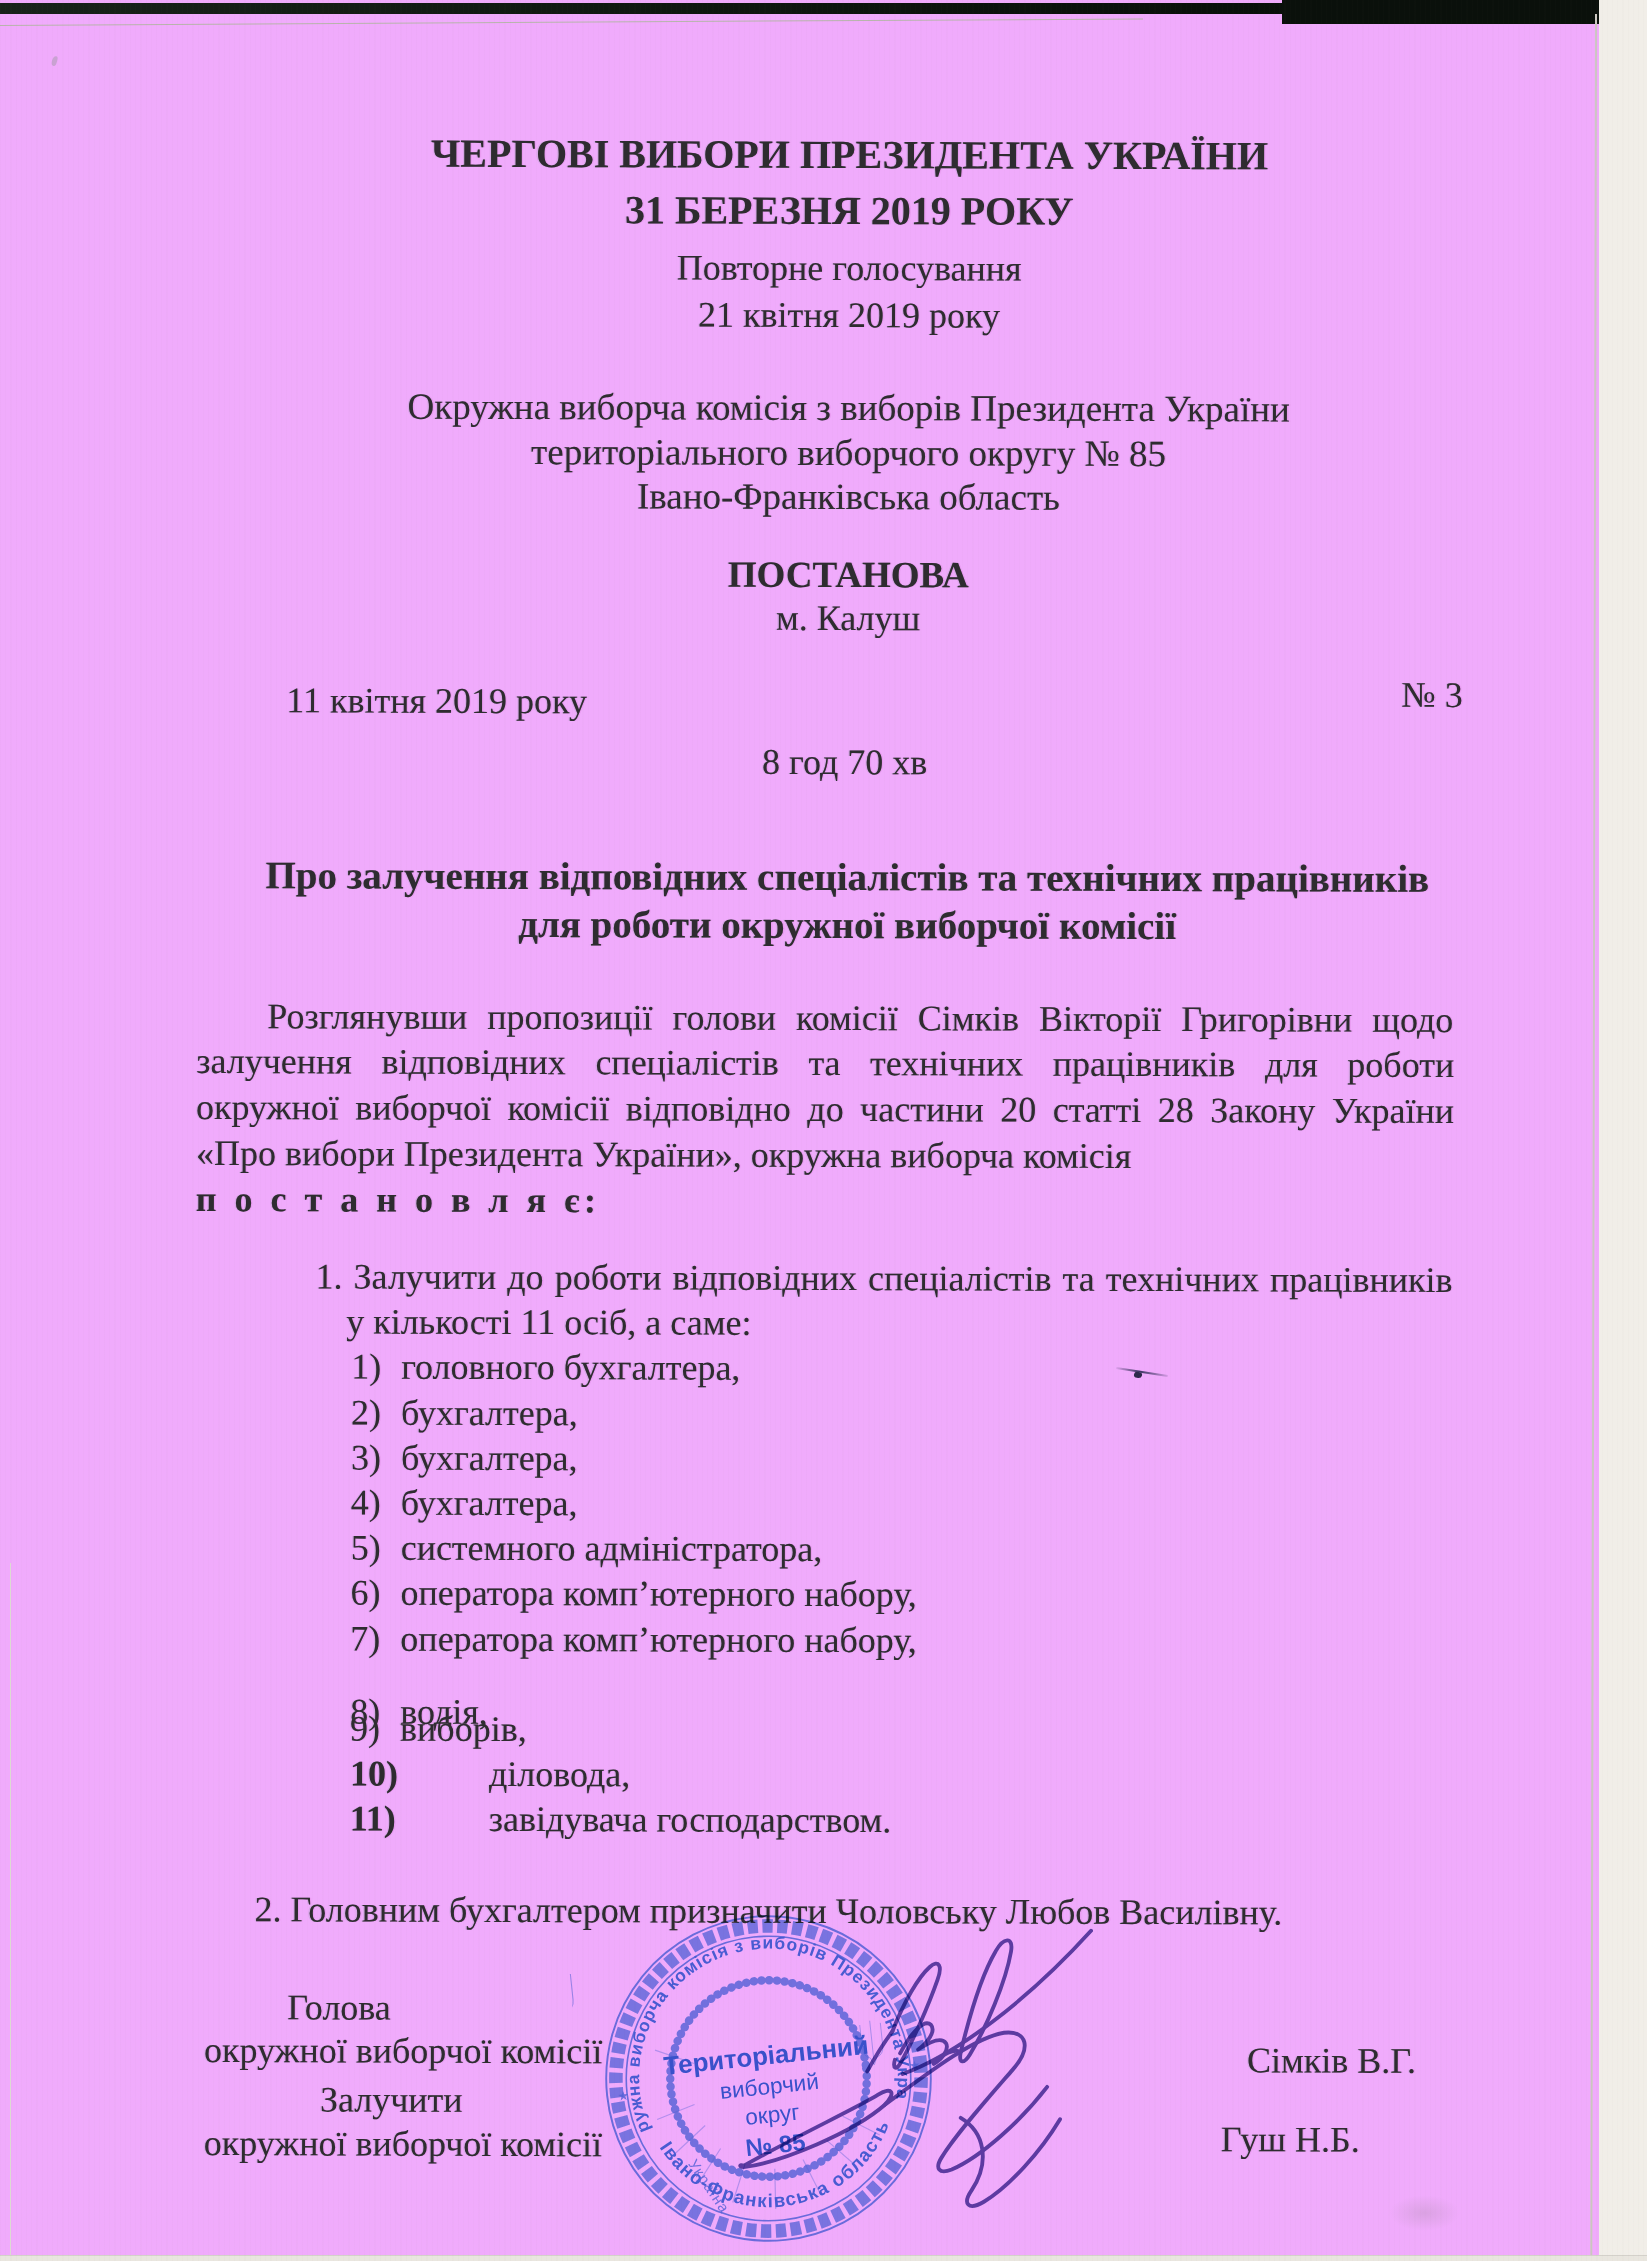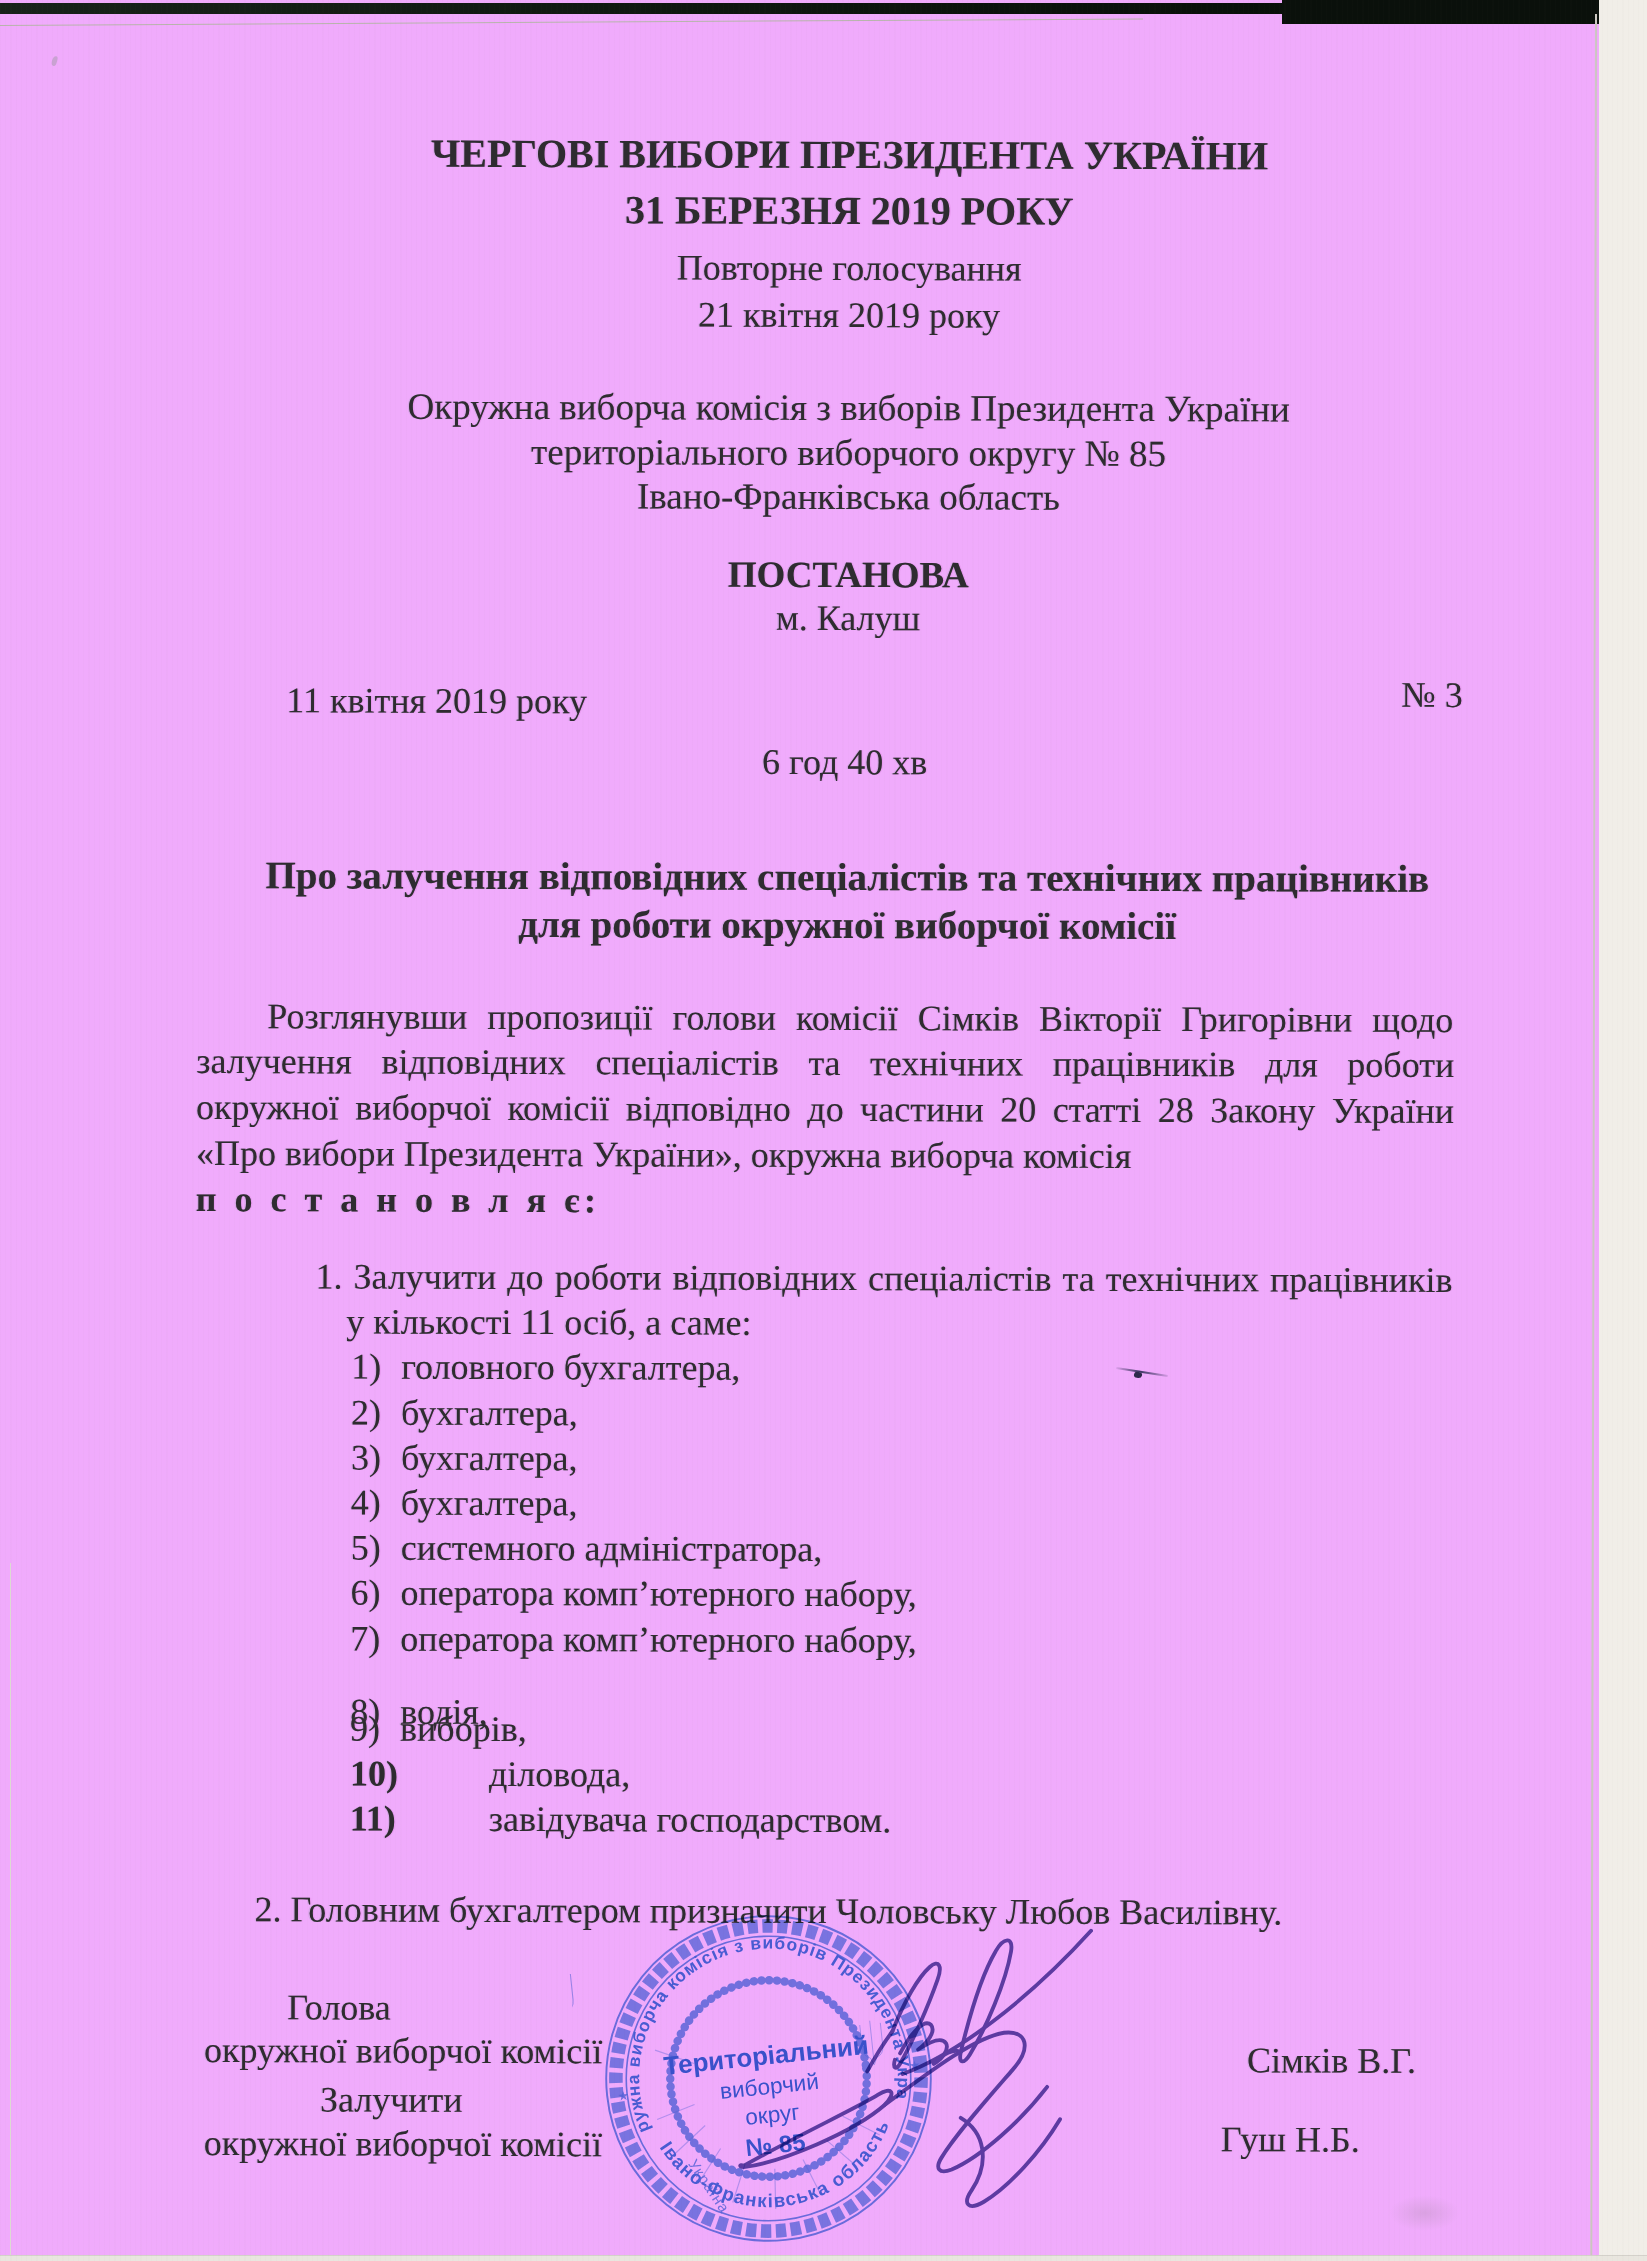--- a/index.html
+++ b/index.html
@@ -61,21 +61,21 @@
 
     <div class="t center fs58" style="top:386px">Окружна виборча комісія з виборів Президента України</div>
     <div class="t center fs58" style="top:431px">територіального виборчого округу № 85</div>
     <div class="t center fs58" style="top:475px">Івано-Франківська область</div>
 
     <div class="t b center fs58" style="top:553px">ПОСТАНОВА</div>
     <div class="t center" style="top:597px">м. Калуш</div>
 
     <div class="t" style="top:681px;left:285px">11 квітня 2019 року</div>
     <div class="t" style="top:672px;left:1400px">№ 3</div>
-    <div class="t" style="top:741px;left:761px">6 год 40 хв</div>
+    <div class="t" style="top:741px;left:761px">8 год 70 хв</div>
 
     <div class="t b center fs60" style="top:854px">Про залучення відповідних спеціалістів та технічних працівників</div>
     <div class="t b center fs60" style="top:902px">для роботи окружної виборчої комісії</div>
 
     <div class="t jline" style="top:997px;left:267px;width:1186px">Розглянувши пропозиції голови комісії Сімків Вікторії Григорівни  щодо</div>
     <div class="t jline" style="top:1042px;left:196px;width:1258px">залучення відповідних спеціалістів та технічних працівників для роботи</div>
     <div class="t jline" style="top:1088px;left:196px;width:1258px">окружної виборчої комісії відповідно до частини 20 статті 28 Закону України</div>
     <div class="t" style="top:1134px;left:196px">«Про вибори Президента України», окружна виборча комісія</div>
     <div class="t b spaced" style="top:1180px;left:196px">п о с т а н о в л я є:</div>
 

